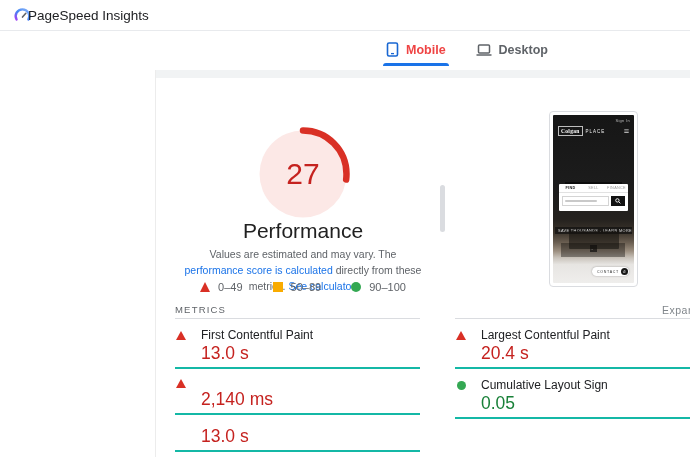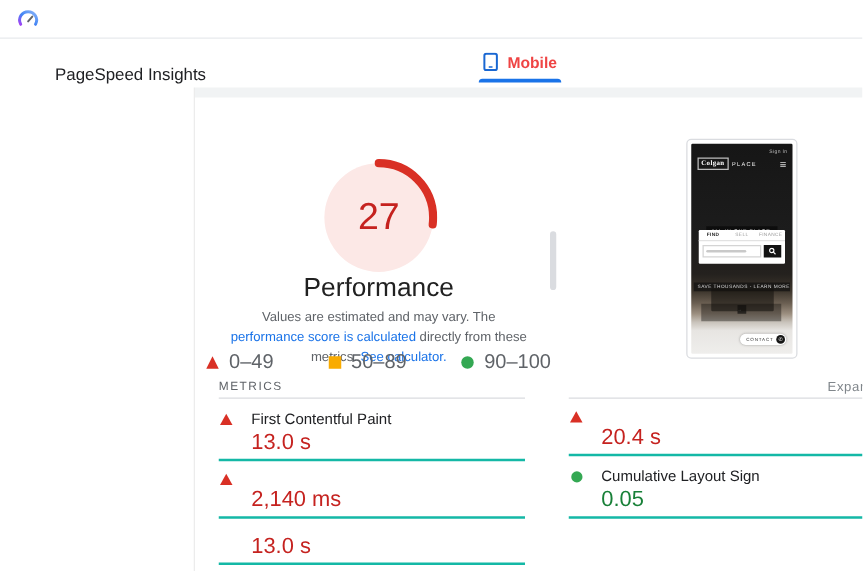--- a/index.html
+++ b/index.html
@@ -6,21 +6,21 @@
   html,body { width:690px; height:457px; }
   body {
     font-family:"Liberation Sans", sans-serif;
     background:#fff; color:#202124;
     position:relative; overflow:hidden;
   }
   
   .header { position:absolute; top:0; left:0; width:690px; height:31px;
     background:#fff; border-bottom:1px solid #e8eaed; z-index:5; }
   .logo { position:absolute; left:13px; top:6px; width:19px; height:19px; }
-  .app-title { position:absolute; left:44px; top:8px; font-size:13.5px; color:#202124;margin-top:44px; }
+  .app-title { position:absolute; left:28px; top:8px; font-size:13.5px; color:#202124; }
   
   .tabs { position:absolute; top:38px; left:383px; display:flex; gap:24px; z-index:5; }
   .tab { display:flex; align-items:center; gap:7px; padding:4px 3px 9px 3px;
     font-size:12.5px; font-weight:700; color:#5f6368; position:relative; cursor:pointer; }
   .tab.active { color:#ef4444; }
   .tab.active::after { content:""; position:absolute; left:0; right:0; bottom:0;
     height:3px; background:#1a73e8; border-radius:3px 3px 0 0; }
   .tab svg { display:block; }
   
   .panel-border { position:absolute; left:155px; top:70px; width:1px; height:387px; background:#ececec; }
@@ -30,21 +30,21 @@
   .gauge-wrap svg { position:absolute; left:0; top:0; }
   .gauge-score { position:absolute; left:0; top:0; width:94px; height:94px;
     display:flex; align-items:center; justify-content:center;
     font-size:30px; color:#c5221f; }
   .perf-title { position:absolute; left:163px; top:219px; width:280px;
     text-align:center; font-size:21px; font-weight:400; color:#212121; }
   .perf-desc { position:absolute; left:183px; top:246px; width:240px;
     text-align:center; font-size:10.5px; line-height:16px; color:#5f6368; }
   .perf-desc a { color:#1a73e8; text-decoration:none; }
   .legend { position:absolute; left:163px; top:281px; width:280px;
-    display:flex; justify-content:center; gap:44px; font-size:16px; color:#5f6368; }
+    display:flex; justify-content:center; gap:30px; font-size:11px; color:#5f6368; }
   .legend-item { display:flex; align-items:center; gap:8px; }
   .shape-triangle { width:0; height:0; border-left:5.5px solid transparent;
     border-right:5.5px solid transparent; border-bottom:10px solid #d93025; }
   .shape-square { width:10px; height:10px; background:#f9ab00; }
   .shape-circle { width:10px; height:10px; border-radius:50%; background:#34a853; }
   
   .panel-scrollbar { position:absolute; left:440px; top:185px; width:5px; height:47px;
     background:#dadce0; border-radius:3px; }
   
   .shot-card { position:absolute; left:549px; top:111px; width:89px; height:176px;
@@ -126,20 +126,27 @@
 </div>
 
 <div class="tabs">
   <div class="tab active">
     <svg width="13" height="15" viewBox="0 0 13 15">
       <rect x="1.5" y="1" width="10" height="13" rx="1.5" fill="none" stroke="#1967d2" stroke-width="1.6"></rect>
       <line x1="5" y1="11.6" x2="8" y2="11.6" stroke="#1967d2" stroke-width="1.3"></line>
     </svg>
     <span>Mobile</span>
   </div>
+  <div class="tab">
+    <svg width="16" height="14" viewBox="0 0 16 14">
+      <rect x="2.5" y="2" width="11" height="8" rx="1" fill="none" stroke="#5f6368" stroke-width="1.5"></rect>
+      <line x1="0.5" y1="12" x2="15.5" y2="12" stroke="#5f6368" stroke-width="1.5"></line>
+    </svg>
+    <span>Desktop</span>
+  </div>
 </div>
 
 <div class="panel-border"></div>
 <div class="panel-topband"></div>
 
 <div class="gauge-wrap">
   <svg width="94" height="94" viewBox="0 0 94 94">
     <circle cx="47" cy="47" r="43.5" fill="#fce8e6"></circle>
     <circle id="gauge-arc" cx="47" cy="47" r="43.5" fill="none" stroke="#d93025" stroke-width="6.5" stroke-linecap="round" transform="rotate(-90 47 47)" stroke-dasharray="73.79601143282423 273.318560862312"></circle>
   </svg>
@@ -233,20 +240,21 @@
     <div class="metric-value poor">13.0 s</div>
   </div>
 </div>
 
 <div class="mcol right">
   <div class="metric-row">
     <div class="metric-head">
       <div class="m-icon-cell">
           <div class="m-icon-triangle"></div>
         </div>
+      <div class="metric-name">Largest Contentful Paint</div>
     </div>
     <div class="metric-value poor">20.4 s</div>
   </div>
   <div class="metric-row">
     <div class="metric-head">
       <div class="m-icon-cell">
           <div class="m-icon-circle"></div>
         </div>
       <div class="metric-name">Cumulative Layout Sign</div>
     </div>

